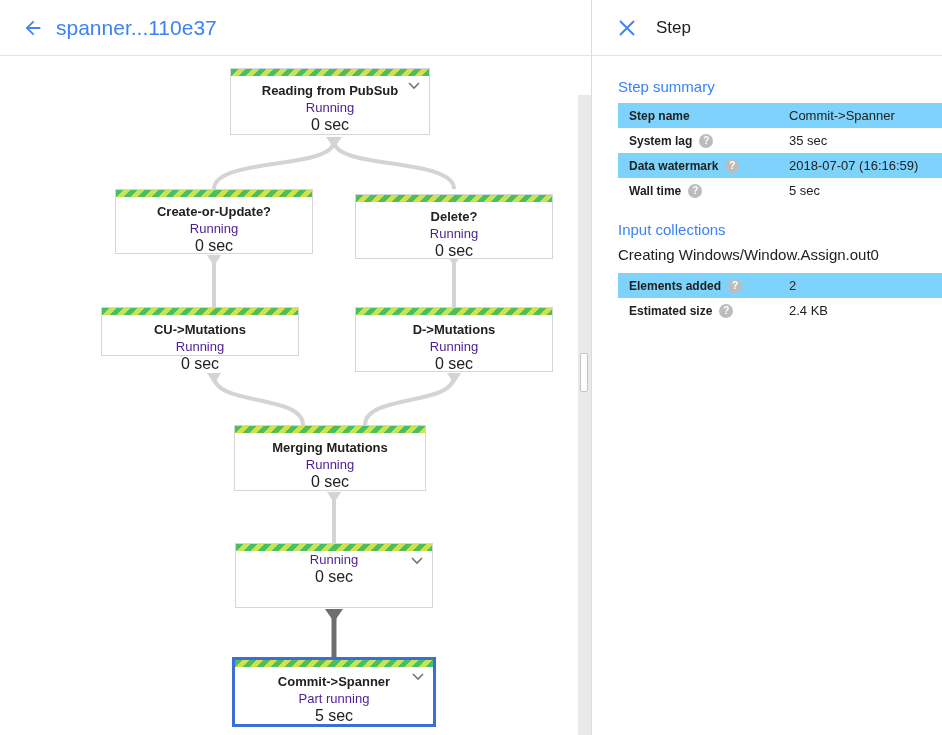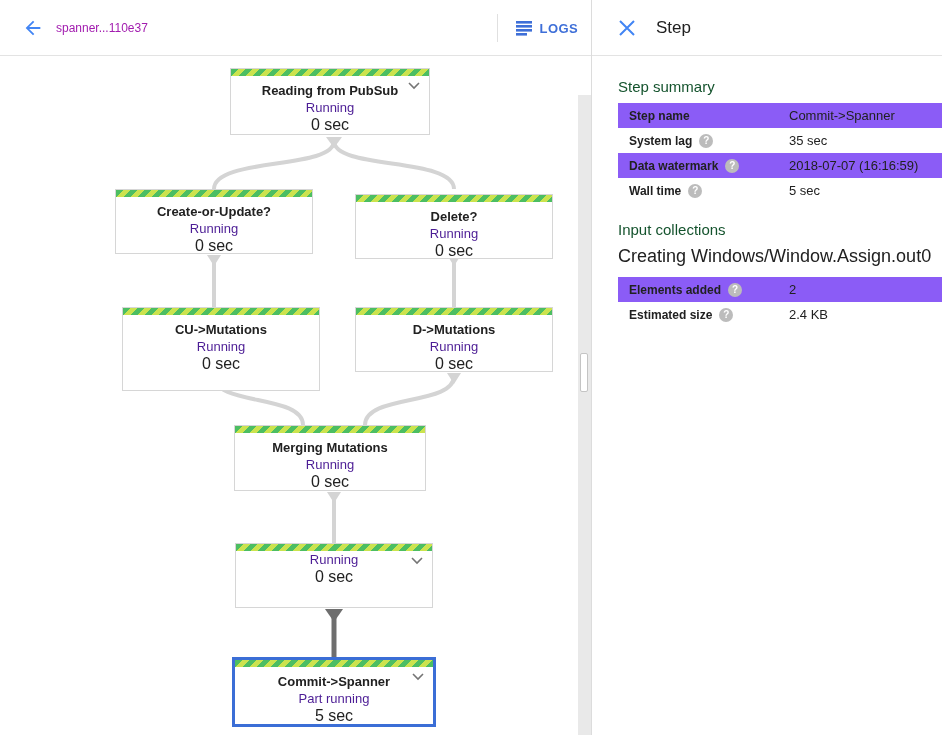--- a/index.html
+++ b/index.html
@@ -4,21 +4,21 @@
 <style>
   * { margin:0; padding:0; box-sizing:border-box; }
   html,body { background:#fff; }
   body { font-family:"Liberation Sans","DejaVu Sans",sans-serif; color:#212121; }
   .screen { position:relative; width:942px; height:735px; background:#fff; overflow:hidden; }
 
   
   .left-pane { position:absolute; left:0; top:0; width:591px; height:735px; background:#fff; }
   .app-header { position:relative; height:56px; border-bottom:1px solid #e3e3e3; display:flex; align-items:center; background:#fff; }
   .back-btn { margin-left:18px; width:30px; height:30px; border:none; background:transparent; cursor:pointer; display:flex; align-items:center; justify-content:center; }
-  .page-title { margin-left:8px; font-size:12px; color:#a21caf; }
+  .page-title { margin-left:8px; font-size:21px; color:#3b82f6; }
   .header-right { position:absolute; right:13px; top:0; height:56px; display:flex; align-items:center; }
   .header-divider { width:1px; height:28px; background:#e0e0e0; margin-right:18px; }
   .logs-btn { display:flex; align-items:center; gap:7px; border:none; background:transparent; cursor:pointer; color:#3e6fd8; font-weight:bold; font-size:13px; letter-spacing:.4px; font-family:inherit; }
 
   
   .graph { position:absolute; left:0; top:56px; width:591px; height:679px; background:#fff; }
   .edges { position:absolute; left:0; top:0; }
   .node { position:absolute; background:#fff; border:1px solid #d6d6d6; text-align:center; cursor:pointer; }
   .stripe { height:7px; width:100%;
     background:repeating-linear-gradient(135deg,#4cbe62 0,#4cbe62 5px,#cbe34e 5px,#cbe34e 10px); }
@@ -31,56 +31,44 @@
   
   .vscroll-track { position:absolute; left:578px; top:95px; width:13px; height:640px; background:#e9e9e9; }
   .vscroll-thumb { position:absolute; left:2px; top:258px; width:8px; height:39px; background:#fff; border:1px solid #c4c4c4; border-radius:2px; }
 
   
   .right-pane { position:absolute; left:591px; top:0; width:351px; height:735px; background:#fff; border-left:1px solid #dcdcdc; }
   .panel-header { height:56px; border-bottom:1px solid #e3e3e3; display:flex; align-items:center; }
   .close-btn { margin-left:24px; width:22px; height:22px; border:none; background:transparent; cursor:pointer; display:flex; align-items:center; justify-content:center; }
   .panel-title { margin-left:18px; font-size:17px; color:#212121; }
   .panel-body { padding:22px 0 0 26px; }
-  .section-heading { font-size:15px; color:#14532d; margin-bottom:8px; }
+  .section-heading { font-size:15px; color:#3b82f6; margin-bottom:8px; }
   .kv-table { margin-bottom:0; }
   .kv-row { display:flex; align-items:center; height:25px; padding-left:11px; }
-  .kv-row.shaded { background:#8b5cf6; }
+  .kv-row.shaded { background:#7dd3fc; }
   .kv-label { width:160px; font-size:12px; font-weight:bold; color:#212121; display:flex; align-items:center; }
   .kv-value { font-size:13px; color:#212121; }
   .help-icon { display:inline-flex; align-items:center; justify-content:center; width:14px; height:14px; margin-left:7px; border-radius:50%; background:#bcbcbc; color:#fff; font-size:10px; font-weight:bold; cursor:pointer; }
   .input-heading { margin-top:18px; }
-  .collection-name { font-size:18px; color:#212121; margin:2px 0 10px 0; }
+  .collection-name { font-size:15px; color:#212121; margin:2px 0 10px 0; }
 </style>
 </head>
 <body>
 
 <div class="screen">
 
   <div class="left-pane">
 
     <div class="app-header">
       <button class="back-btn">
         <svg width="22" height="22" viewBox="0 0 24 24">
           <path fill="#4285f4" d="M20 11H7.83l5.59-5.59L12 4l-8 8 8 8 1.41-1.41L7.83 13H20v-2z"></path>
         </svg>
       </button>
       <span class="page-title">spanner...110e37</span>
-      <div class="header-right">
-        <span class="header-divider"></span>
-        <button class="logs-btn">
-          <svg width="17" height="15" viewBox="0 0 17 15">
-            <rect x="0" y="0" width="16" height="2.6" fill="#3e6fd8"></rect>
-            <rect x="0" y="4" width="16" height="2.6" fill="#3e6fd8"></rect>
-            <rect x="0" y="8" width="16" height="2.6" fill="#3e6fd8"></rect>
-            <rect x="0" y="12" width="11" height="2.6" fill="#3e6fd8"></rect>
-          </svg>
-          <span>LOGS</span>
-        </button>
-      </div>
     </div>
 
     <div class="graph">
 
       <svg class="edges" width="591" height="679" viewBox="0 0 591 679">
 
         <polygon points="326,81 342,81 334,92" fill="#d4d4d4"></polygon>
         <path d="M334,85 C334,114 214,101 214,133" stroke="#d4d4d4" stroke-width="4" fill="none"></path>
         <path d="M334,85 C334,114 454,101 454,133" stroke="#d4d4d4" stroke-width="4" fill="none"></path>
 
@@ -118,21 +106,21 @@
         <div class="node-time">0 sec</div>
       </div>
 
       <div class="node" style="left:355px;top:138px;width:198px;height:65px;">
         <div class="stripe"></div>
         <div class="node-title">Delete?</div>
         <div class="node-status">Running</div>
         <div class="node-time">0 sec</div>
       </div>
 
-      <div class="node" style="left:122px;top:251px;width:198px;height:84px;">
+      <div class="node" style="left:101px;top:251px;width:198px;height:49px;">
         <div class="stripe"></div>
         <div class="node-title">CU-&gt;Mutations</div>
         <div class="node-status">Running</div>
         <div class="node-time">0 sec</div>
       </div>
 
       <div class="node" style="left:355px;top:251px;width:198px;height:65px;">
         <div class="stripe"></div>
         <div class="node-title">D-&gt;Mutations</div>
         <div class="node-status">Running</div>

